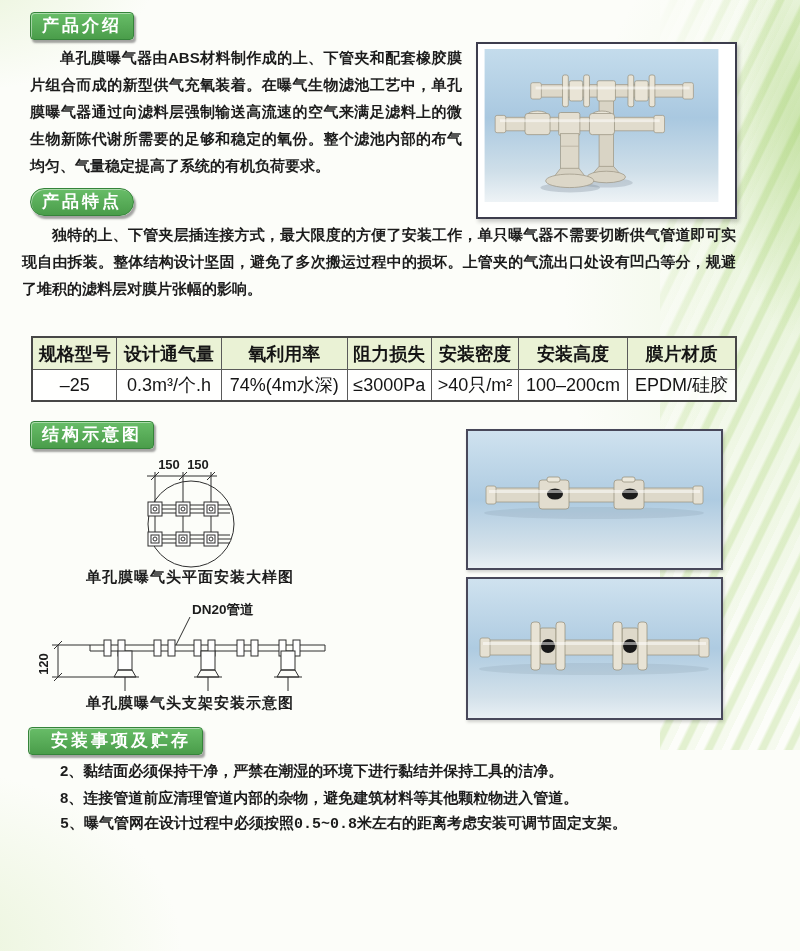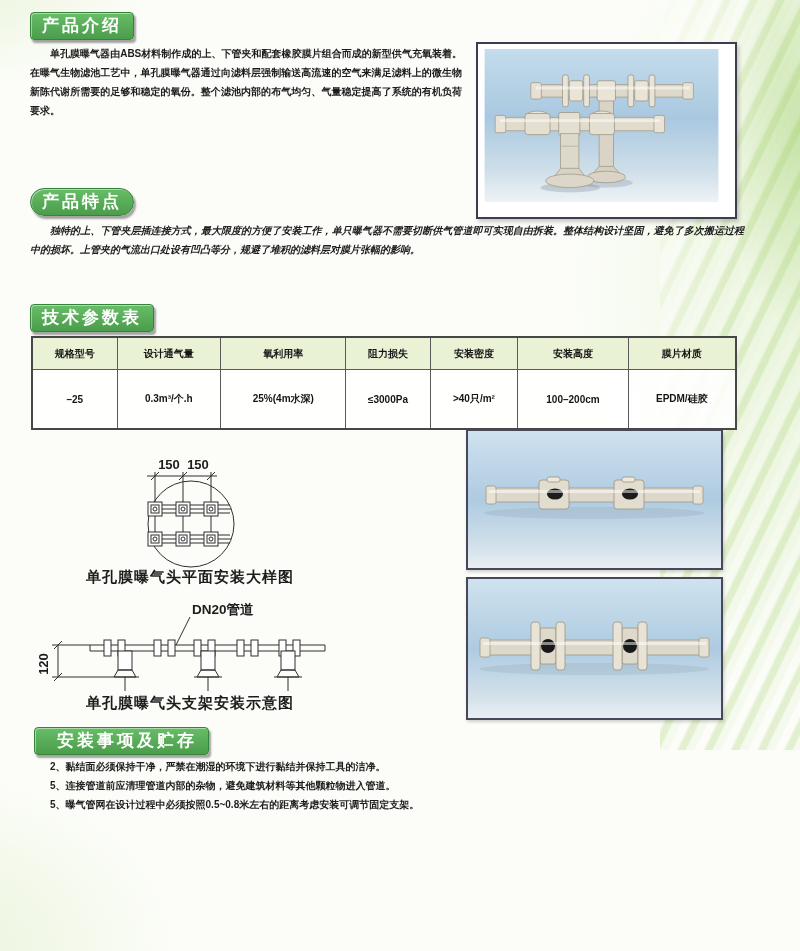--- a/index.html
+++ b/index.html
@@ -14,27 +14,27 @@
     background:
       linear-gradient(100deg, rgba(252,253,249,0.95) 0%, rgba(252,253,249,0) 45%),
       radial-gradient(ellipse 110px 290px at 102% 130px, rgba(148,200,88,0.42), rgba(148,200,88,0) 72%),
       repeating-linear-gradient(116deg, rgba(173,214,120,0) 0 7px, rgba(166,210,110,0.30) 10px 15px, rgba(228,242,210,0.28) 17px 24px);}
   .badge{position:absolute;display:inline-block;
     background:linear-gradient(180deg,#68bd68,#4a9d4a);
     color:#fff;font-size:17px;font-weight:bold;letter-spacing:3px;
     padding:2px 11px 3px 11px;border-radius:4px;border:1px solid #35843a;
     box-shadow:2px 3px 2px rgba(90,90,90,.55), inset 1px 1px 0 rgba(255,255,255,.45);
     line-height:1.25;white-space:nowrap;}
-  .body-text{position:absolute;margin:0;color:#1c1c1c;font-size:10px;line-height:19px;
+  .body-text{position:absolute;margin:0;color:#1c1c1c;font-size:15px;line-height:27px;
     font-weight:600;text-align:justify;text-indent:2em;}
   .params-table{position:absolute;left:31px;top:336px;width:706px;border-collapse:collapse;
     border:2px solid #474747;}
-  .params-table th,.params-table td{border:1px solid #5a5a5a;text-align:center;font-size:10px;color:#151515;}
+  .params-table th,.params-table td{border:1px solid #5a5a5a;text-align:center;font-size:18px;color:#151515;}
   .params-table th{background:#eaf2d5;font-weight:bold;height:27px;padding:2px 1px;}
-  .params-table td{background:rgba(255,255,255,0.85);font-weight:700;height:26px;padding:16px 1px;}
+  .params-table td{background:rgba(255,255,255,0.85);font-weight:400;height:26px;padding:2px 1px;}
   .photo-frame1{position:absolute;left:476px;top:42px;width:247px;height:163px;
     background:#fff;border:2px solid #3d3d4d;padding:5px;box-shadow:2px 3px 4px rgba(0,0,0,.2);}
   .photo-frame1 svg{display:block;width:237px;height:153px;}
   .photo-frame{position:absolute;background:#fff;border:2px solid #48485a;box-shadow:1px 2px 3px rgba(0,0,0,.18);}
   .photo2{left:466px;top:429px;width:253px;height:137px;}
   .photo3{left:466px;top:577px;width:253px;height:139px;}
   .photo-frame svg{display:block;width:100%;height:100%;}
   .diagrams{position:absolute;left:20px;top:448px;width:430px;height:285px;}
   .diagrams line,.diagrams circle,.diagrams rect,.diagrams path,.diagrams polyline{stroke:#2f2f2f;stroke-width:1;fill:none;}
   .diagrams rect.fill{fill:#fefefe;}
@@ -100,48 +100,48 @@
       <rect x="79" y="88" width="19" height="38" fill="#ddd8c9" stroke="#a09a88" stroke-width="0.8"></rect>
       <line x1="79" y1="101" x2="98" y2="101" stroke="#b3ad9c" stroke-width="0.8"></line>
       <path d="M79 124 L72 133 L105 133 L98 124 Z" fill="#d7d2c3" stroke="#a09a88" stroke-width="0.8"></path>
       <ellipse cx="88.5" cy="137" rx="25" ry="7" fill="#dcd7c8" stroke="#a09a88" stroke-width="0.8"></ellipse>
       <rect x="53" y="39" width="160" height="3" fill="rgba(255,255,255,0.5)"></rect>
       <rect x="16" y="73" width="166" height="3" fill="rgba(255,255,255,0.5)"></rect>
     </svg>
   </div>
 
   <span class="badge" style="left:30px;top:188px;border-radius:14px;">产品特点</span>
-  <p class="body-text" style="left:30px;top:221px;width:714px;font-style:italic;">独特的上、下管夹层插连接方式，最大限度的方便了安装工作，单只曝气器不需要切断供气管道即可实现自由拆装。整体结构设计坚固，避免了多次搬运过程中的损坏。上管夹的气流出口处设有凹凸等分，规避了堆积的滤料层对膜片张幅的影响。</p>
-
-  <span class="badge" style="left:30px;top:304px;">技术参数表</span>
+  <p class="body-text" style="left:22px;top:221px;width:714px;">独特的上、下管夹层插连接方式，最大限度的方便了安装工作，单只曝气器不需要切断供气管道即可实现自由拆装。整体结构设计坚固，避免了多次搬运过程中的损坏。上管夹的气流出口处设有凹凸等分，规避了堆积的滤料层对膜片张幅的影响。</p>
+
   <table class="params-table">
     <thead>
       <tr>
         <th>规格型号</th>
         <th>设计通气量</th>
         <th>氧利用率</th>
         <th>阻力损失</th>
         <th>安装密度</th>
         <th>安装高度</th>
         <th>膜片材质</th>
       </tr>
     </thead>
     <tbody>
       <tr>
         <td>–25</td>
         <td>0.3m³/个.h</td>
-        <td>25%(4m水深)</td>
+        <td>74%(4m水深)</td>
         <td>≤3000Pa</td>
         <td>&gt;40只/m²</td>
         <td>100–200cm</td>
         <td>EPDM/硅胶</td>
       </tr>
     </tbody>
   </table>
 
+  <span class="badge" style="left:30px;top:421px;">结构示意图</span>
 
   <svg class="diagrams" viewBox="0 0 430 285">
 
     <g>
       <line x1="127" y1="28" x2="197" y2="28"></line>
       <line x1="131" y1="32" x2="139" y2="24"></line>
       <line x1="159" y1="32" x2="167" y2="24"></line>
       <line x1="187" y1="32" x2="195" y2="24"></line>
       <text class="dim-label" x="149" y="21" text-anchor="middle">150</text>
       <text class="dim-label" x="178" y="21" text-anchor="middle">150</text>
@@ -277,19 +277,19 @@
         <circle cx="80" cy="67" r="7" fill="#181818"></circle>
         <rect x="154" y="49" width="16" height="36" rx="2" fill="#ded9ca" stroke="#9a9482" stroke-width="0.8"></rect>
         <rect x="145" y="43" width="9" height="48" rx="3" fill="#e8e3d5" stroke="#9a9482" stroke-width="0.8"></rect>
         <rect x="170" y="43" width="9" height="48" rx="3" fill="#e8e3d5" stroke="#9a9482" stroke-width="0.8"></rect>
         <circle cx="162" cy="67" r="7" fill="#181818"></circle>
       </g>
       <rect x="15" y="63" width="223" height="3" fill="rgba(255,255,255,0.5)"></rect>
     </svg>
   </div>
 
-  <span class="badge" style="left:34px;top:727px;padding-left:22px;">安装事项及贮存</span>
+  <span class="badge" style="left:28px;top:727px;padding-left:22px;">安装事项及贮存</span>
   <div style="position:absolute;left:30px;top:757px;width:714px;">
     <p class="body-text" style="position:static;">2、黏结面必须保持干净，严禁在潮湿的环境下进行黏结并保持工具的洁净。</p>
-    <p class="body-text" style="position:static;">5、连接管道前应清理管道内部的杂物，避免建筑材料等其他颗粒物进入管道。</p>
-    <p class="body-text" style="position:static;">5、曝气管网在设计过程中必须按照0.5~0.8米左右的距离考虑安装可调节固定支架。</p>
+    <p class="body-text" style="position:static;">8、连接管道前应清理管道内部的杂物，避免建筑材料等其他颗粒物进入管道。</p>
+    <p class="body-text" style="position:static;font-family:Liberation Mono, monospace;">5、曝气管网在设计过程中必须按照0.5~0.8米左右的距离考虑安装可调节固定支架。</p>
   </div>
 </div>
 
 </body></html>

